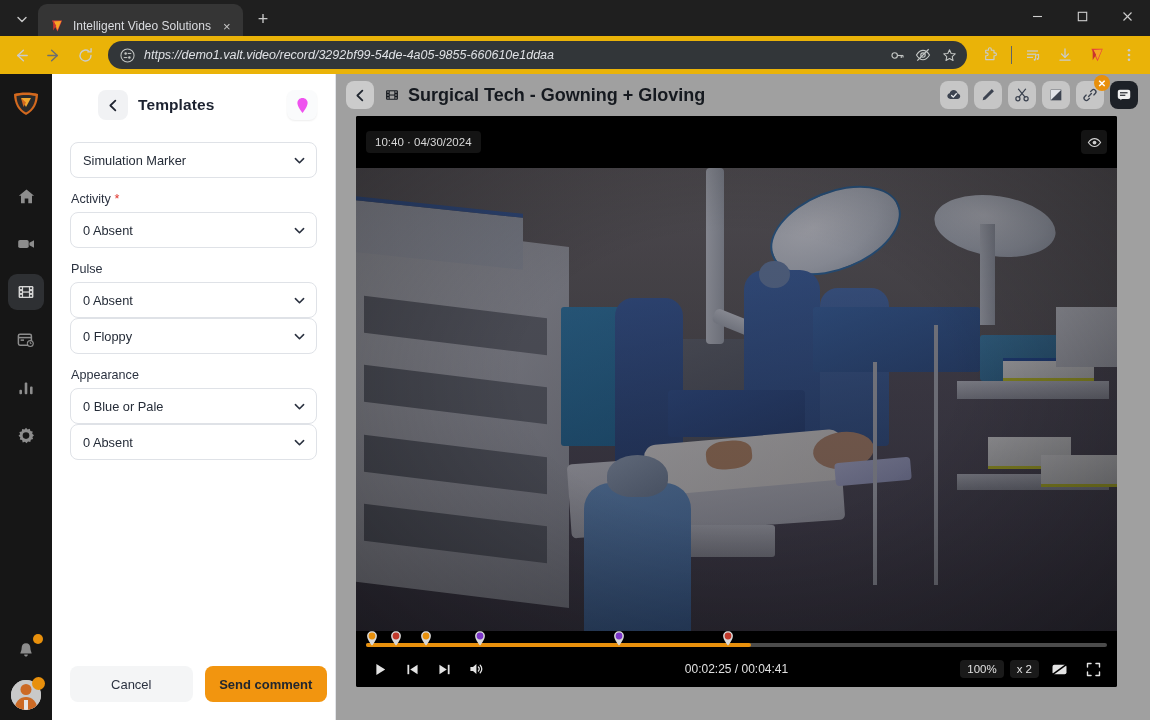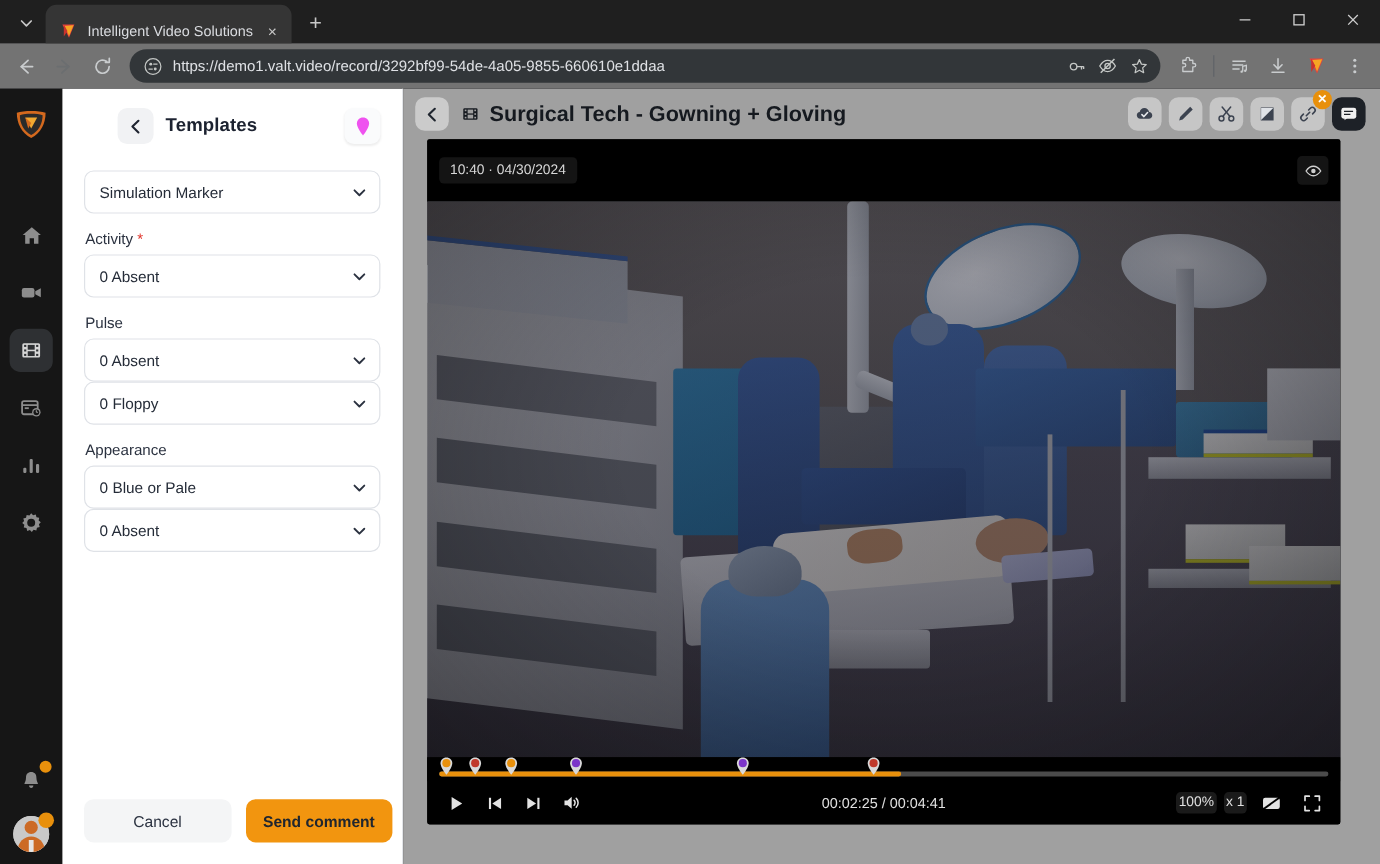--- a/index.html
+++ b/index.html
@@ -33,22 +33,22 @@
   .tab-title { flex: 1 1 auto; white-space: nowrap; overflow: hidden; text-overflow: ellipsis; font-size: 12px; color: #dadce0;}
   .tab-close { width: 16px; height: 16px; display:flex; align-items:center; justify-content:center; color:#c8c8c8; border-radius:50%; font-size: 13px;}
   .newtab {
     width: 28px; height: 28px; margin: 0 0 3px 6px; border-radius: 50%;
     display:flex; align-items:center; justify-content:center; color:#c8c8c8; font-size: 18px; font-weight: 300;
   }
   .wincontrols { margin-left:auto; display:flex; height:36px; align-items:flex-start; }
   .wc { width: 45px; height: 32px; display:flex; align-items:center; justify-content:center; color:#cfcfcf; }
 
   .toolbar {
-    height: 38px; background: #737373; display: flex; align-items: center;
-    gap: 2px; padding: 0 6px; flex: 0 0 38px;
+    height: 38px; background: #eab308; display: flex; align-items: center;
+    gap: 2px; padding: 0 6px; flex: 0 0 38px; font-style: italic;
   }
   .tb-btn {
     width: 30px; height: 30px; border-radius: 50%;
     display:flex; align-items:center; justify-content:center; color:#c9ccce;
   }
   .tb-btn.disabled { color:#6b6e70; }
   .omnibox {
     flex: 1 1 auto; height: 28px; background: #323639; border-radius: 14px;
     display: flex; align-items: center; padding: 0 6px 0 10px; margin: 0 6px;
     gap: 8px; min-width: 0;
@@ -170,21 +170,21 @@
   .tl-track { position: absolute; left: 10px; right: 10px; bottom: 4px; height: 4px; background: #4b4b4b; border-radius: 2px; }
   .tl-prog { position: absolute; left: 0; top: 0; bottom: 0; background: #e8900c; border-radius: 2px; }
   .tl-pin { position: absolute; bottom: 1px; width: 15px; height: 20px; transform: translateX(-50%); }
   .ctl-row { height: 36px; display: flex; align-items: center; padding: 0 10px; gap: 4px; }
   .ctl-btn {
     width: 28px; height: 24px; border-radius: 4px; display: flex; align-items: center;
     justify-content: center; color: #e3e3e3;
   }
   .ctl-time { position:absolute; left:50%; transform:translateX(-50%); color: #e0e0e0; font-size: 12px; font-family: "Liberation Sans", sans-serif;}
   .ctl-right { margin-left: auto; display: flex; align-items: center; gap: 6px; }
-  .ctl-chip { color: #e0e0e0; font-size: 11.5px; padding: 3px 2px; border-radius: 4px; background:#1a1a1a;}
+  .ctl-chip { color: #e0e0e0; font-size: 11.5px; padding: 3px 7px; border-radius: 4px; background:#1a1a1a;}
 </style>
 </head>
 <body>
 
 <div class="browser">
 
   <div class="tabstrip">
     <div class="tab-dropdown">
       <svg width="12" height="12" viewBox="0 0 12 12">
           <path d="M2 4.5 L6 8.5 L10 4.5" stroke="currentColor" stroke-width="1.4" fill="none" stroke-linecap="round" stroke-linejoin="round"></path>
@@ -678,21 +678,21 @@
                     <path d="M2.4 6 L5 6 L8.4 3 L8.4 13 L5 10 L2.4 10 Z" fill="currentColor"></path>
                     <path d="M10.4 6 A2.8 2.8 0 0 1 10.4 10" stroke="currentColor" stroke-width="1.3" fill="none" stroke-linecap="round"></path>
                     <path d="M12.2 4.3 A5.2 5.2 0 0 1 12.2 11.7" stroke="currentColor" stroke-width="1.3" fill="none" stroke-linecap="round"></path>
                   </svg>
             </div>
 
             <div class="ctl-time">00:02:25 / 00:04:41</div>
 
             <div class="ctl-right">
               <div class="ctl-chip">100%</div>
-              <div class="ctl-chip">x 1</div>
+              <div class="ctl-chip">x 2</div>
               <div class="ctl-btn">
                 <svg width="17" height="17" viewBox="0 0 18 18">
                       <rect x="1.6" y="4" width="14.8" height="10" rx="2" fill="currentColor"></rect>
                       <line x1="1.2" y1="14.6" x2="16.8" y2="3.4" stroke="#000" stroke-width="1.7"></line>
                     </svg>
               </div>
               <div class="ctl-btn">
                 <svg width="15" height="15" viewBox="0 0 16 16">
                       <path d="M1.6 5.4 L1.6 1.6 L5.4 1.6" stroke="currentColor" stroke-width="1.5" fill="none" stroke-linecap="round" stroke-linejoin="round"></path>
                       <path d="M10.6 1.6 L14.4 1.6 L14.4 5.4" stroke="currentColor" stroke-width="1.5" fill="none" stroke-linecap="round" stroke-linejoin="round"></path>

